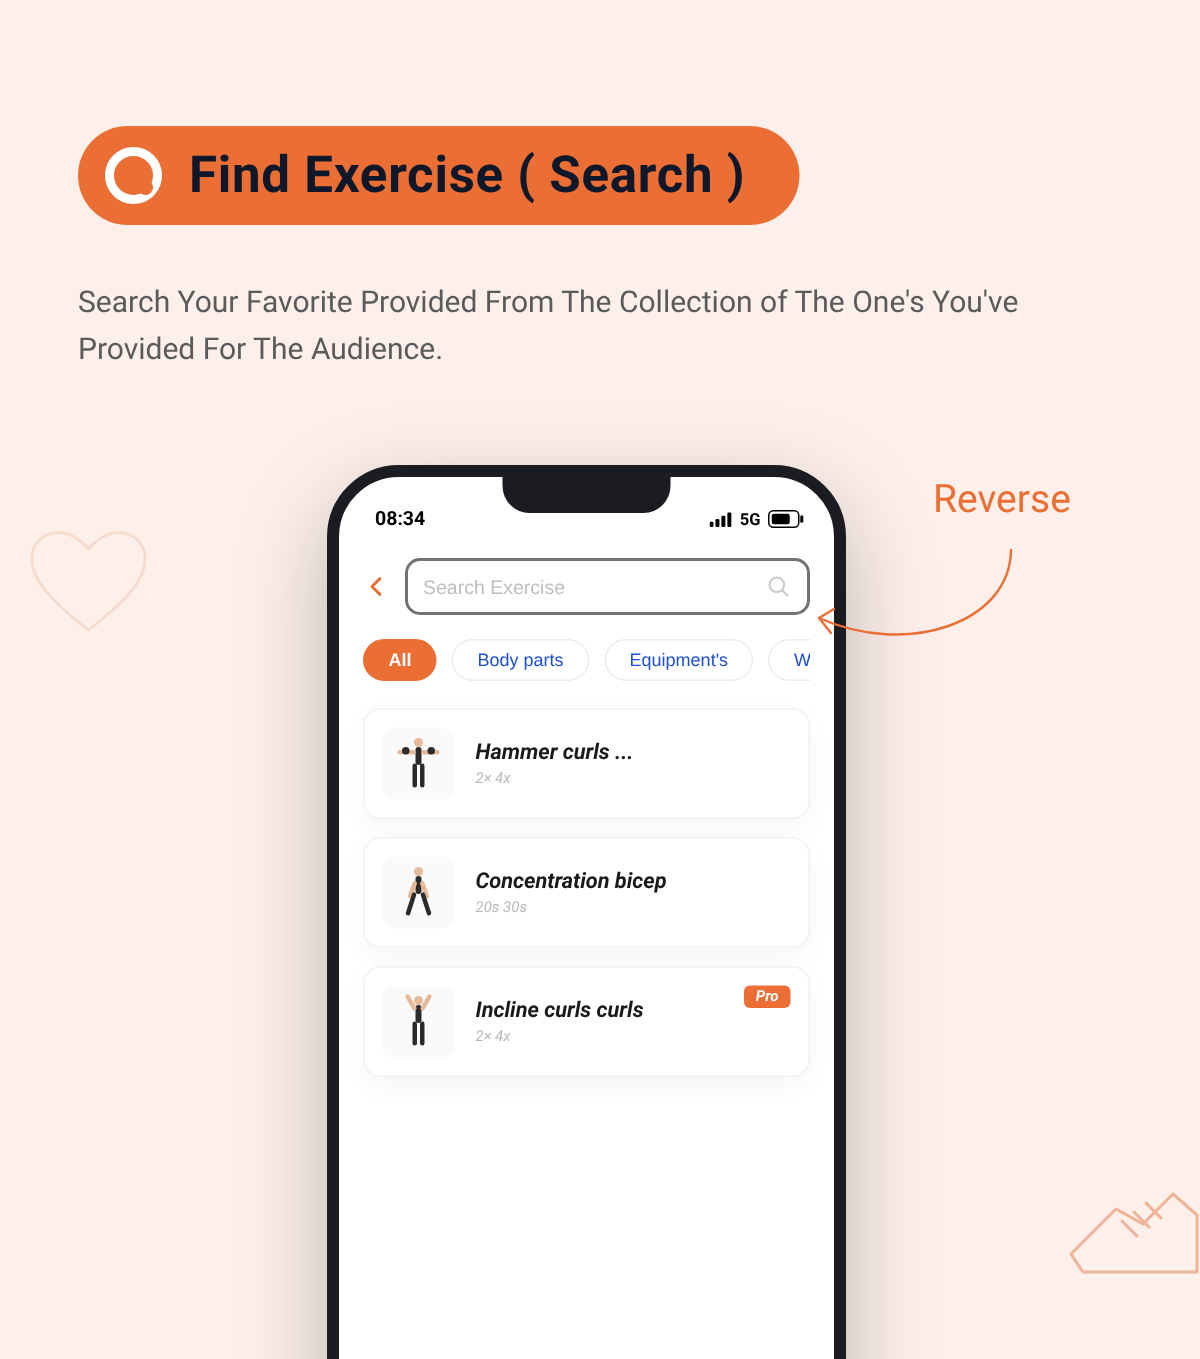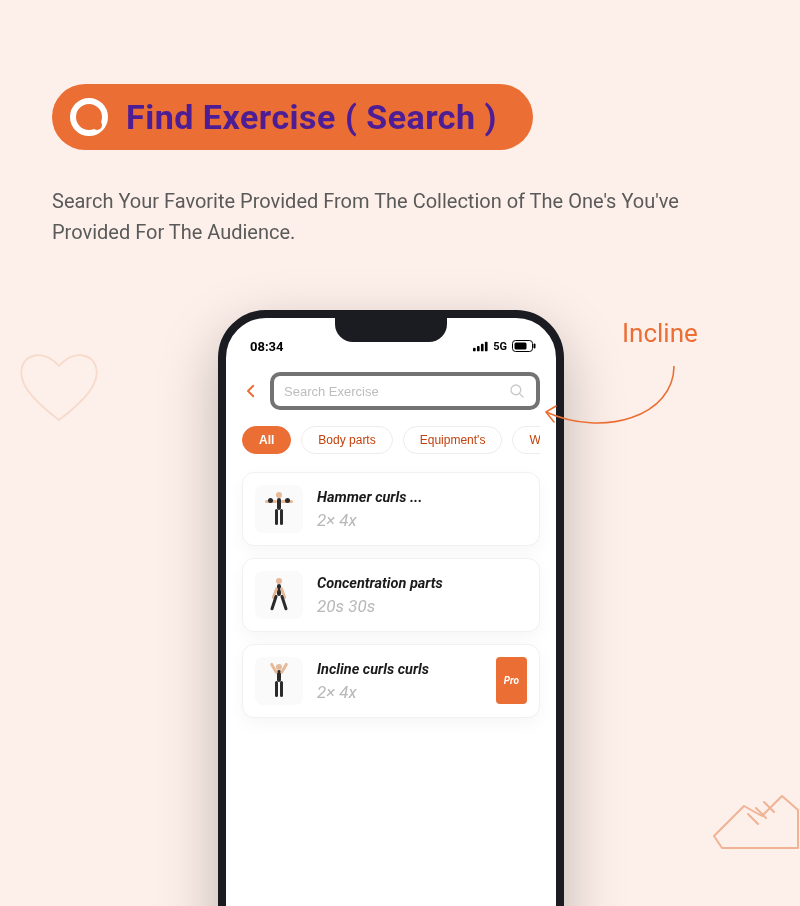--- a/index.html
+++ b/index.html
@@ -33,21 +33,21 @@
   }
   .header-pill .search-badge::after {
     content: '';
     position: absolute;
     width: 10px; height: 10px;
     background: #eb6e34;
     border-radius: 50%;
     right: 0px; bottom: 0px;
   }
   .header-pill .title {
-    color: #4c1d95;
+    color: #0f172a;
     font-size: 34px;
     font-weight: 700;
     letter-spacing: .5px;
   }
 
   .subtitle {
     position: absolute;
     top: 186px;
     left: 52px;
     right: 52px;
@@ -100,21 +100,21 @@
     align-items: center;
     gap: 10px;
     margin-top: 6px;
   }
   .back-chevron {
     color: #eb6e34;
     flex-shrink: 0;
   }
   .searchbox {
     flex: 1;
-    border: 4px solid #737373;
+    border: 2px solid #737373;
     border-radius: 10px;
     height: 38px;
     display: flex;
     align-items: center;
     padding: 0 10px;
     gap: 8px;
     background: #fff;
   }
   .searchbox input {
     border: none; outline: none;
@@ -131,21 +131,21 @@
     display: flex;
     gap: 10px;
     overflow: hidden;
     white-space: nowrap;
   }
   .chip {
     border: 1px solid #ececec;
     border-radius: 18px;
     padding: 6px 16px;
     font-size: 12px;
-    color: #c2410c;
+    color: #1d4ed8;
     background: #fff;
   }
   .chip.active {
     background: #eb6e34;
     border-color: #eb6e34;
     color: #fff;
     font-weight: 600;
   }
 
   .list { margin-top: 18px; display: flex; flex-direction: column; gap: 12px; font-style: italic; }
@@ -201,27 +201,27 @@
   .arm-l.up { transform: rotate(-70deg); transform-origin: right center; }
   .arm-r.up { transform: rotate(70deg); transform-origin: left center; }
   .dumbbell-l, .dumbbell-r {
     position: absolute; top: 6px; width:5px; height:5px; border-radius:50%;
     background:#2b2b2b;
   }
   .dumbbell-l { left:-4px; } .dumbbell-r { right:-4px; }
 
   .card-body { flex: 1; min-width: 0; }
   .card-title { font-size: 14.5px; font-weight: 700; color: #1a1a1a; margin-bottom: 4px; white-space: nowrap; overflow: hidden; text-overflow: ellipsis;}
-  .card-sub { font-size: 17px; color: #b8b8b8; }
+  .card-sub { font-size: 10px; color: #b8b8b8; }
   .pro-badge {
     background: #eb6e34;
     color: #fff;
     font-size: 10px;
     font-weight: 700;
-    padding: 18px 8px;
+    padding: 2px 8px;
     border-radius: 4px;
     align-self: flex-start;
   }
 
   
   .callout-label {
     position: absolute;
     top: 318px;
     left: 622px;
     color: #eb6e34;
@@ -335,21 +335,21 @@
           <div class="figure">
               <span class="head"></span>
               <span class="torso"></span>
             <span class="arm-l up"></span>
               <span class="arm-r up"></span>
             <span class="leg-l" style="transform:rotate(18deg);transform-origin:top"></span>
               <span class="leg-r" style="transform:rotate(-18deg);transform-origin:top"></span>
           </div>
         </div>
         <div class="card-body">
-          <div class="card-title">Concentration parts</div>
+          <div class="card-title">Concentration bicep</div>
           <div class="card-sub">20s 30s</div>
         </div>
       </div>
 
       <div class="card">
         <div class="thumb">
           <div class="figure">
               <span class="head"></span>
               <span class="torso"></span>
             <span class="arm-l" style="transform:rotate(60deg);transform-origin:right"></span>
@@ -363,17 +363,17 @@
           <div class="card-sub">2× 4x</div>
         </div>
         <span class="pro-badge">Pro</span>
       </div>
 
 
     </div>
   </div>
 </div>
 
-<div class="callout-label">Incline</div>
+<div class="callout-label">Reverse</div>
 <svg class="callout-arrow" width="160" height="100" viewBox="0 0 160 100">
   <path d="M140 10 C 140 60, 70 82, 12 56" fill="none" stroke="#eb6e34" stroke-width="1.6"></path>
   <path d="M12 56 L22 50 M12 56 L20 66" fill="none" stroke="#eb6e34" stroke-width="1.6" stroke-linecap="round"></path>
 </svg>
 
 </body></html>

